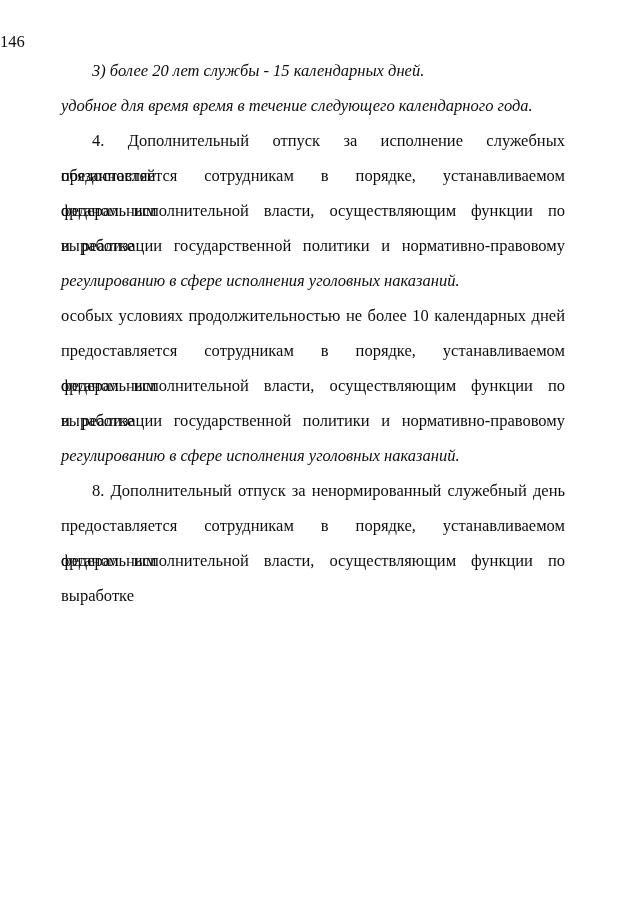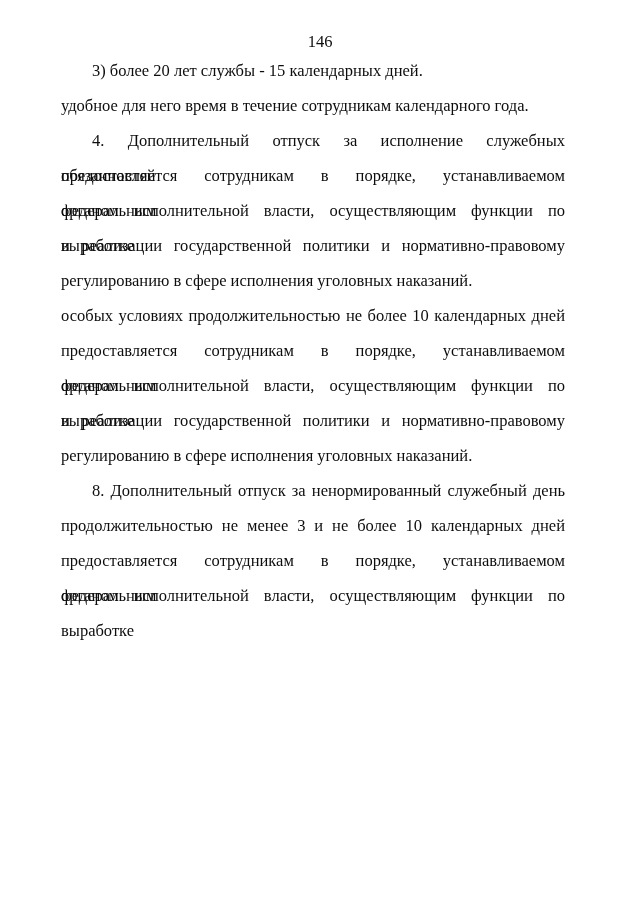--- a/index.html
+++ b/index.html
@@ -21,21 +21,20 @@
     left: 0;
     width: 640px;
     height: 905px;
     background: #ffffff;
   }
   .page-number {
     position: absolute;
     top: 32px;
     left: 0;
     width: 640px;
-    text-align: center;
     font-size: 16.5px;
     line-height: 20px;
   }
   .content {
     position: absolute;
     top: 53px;
     left: 61px;
     width: 504px;
   }
   .paragraph {
@@ -49,51 +48,51 @@
     white-space: normal;
     overflow: visible;
   }
   .line.justified {
     text-align: justify;
     text-align-last: justify;
   }
   .line.plain {
     text-align: left;
     text-align-last: left;
+    font-style: italic;
   }
   .line.first {
     text-indent: 31px;
   }
 </style>
 </head>
 <body>
 
 <div class="sheet">
   <div class="page-number">146</div>
   <div class="content" id="content">
       <div class="paragraph">
         <div class="line plain first">3) более 20 лет службы - 15 календарных дней.</div>
       </div>
       <div class="paragraph">
-        <div class="line plain">удобное для него время в течение сотрудникам календарного года.</div>
+        <div class="line plain">удобное для время время в течение следующего календарного года.</div>
       </div>
       <div class="paragraph">
         <div class="line justified first">4. Дополнительный отпуск за исполнение служебных обязанностей</div>
         <div class="line justified">предоставляется сотрудникам в порядке, устанавливаемом федеральным</div>
         <div class="line justified">органом исполнительной власти, осуществляющим функции по выработке</div>
         <div class="line justified">и реализации государственной политики и нормативно-правовому</div>
         <div class="line plain">регулированию в сфере исполнения уголовных наказаний.</div>
       </div>
       <div class="paragraph">
         <div class="line justified">особых условиях продолжительностью не более 10 календарных дней</div>
         <div class="line justified">предоставляется сотрудникам в порядке, устанавливаемом федеральным</div>
         <div class="line justified">органом исполнительной власти, осуществляющим функции по выработке</div>
         <div class="line justified">и реализации государственной политики и нормативно-правовому</div>
         <div class="line plain">регулированию в сфере исполнения уголовных наказаний.</div>
       </div>
       <div class="paragraph">
         <div class="line justified first">8. Дополнительный отпуск за ненормированный служебный день</div>
-        <div class="line justified">продолжительностью не менее 3 и не более 10 календарных дней</div>
         <div class="line justified">предоставляется сотрудникам в порядке, устанавливаемом федеральным</div>
         <div class="line justified">органом исполнительной власти, осуществляющим функции по выработке</div>
       </div>
     </div>
 </div>
 
 </body></html>

